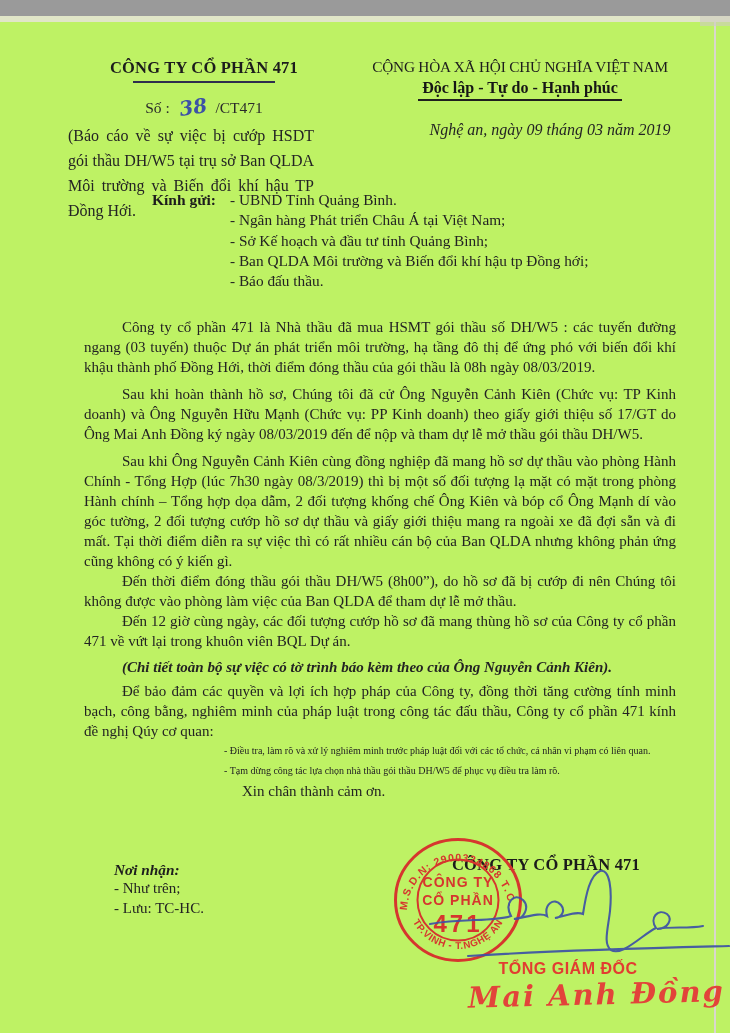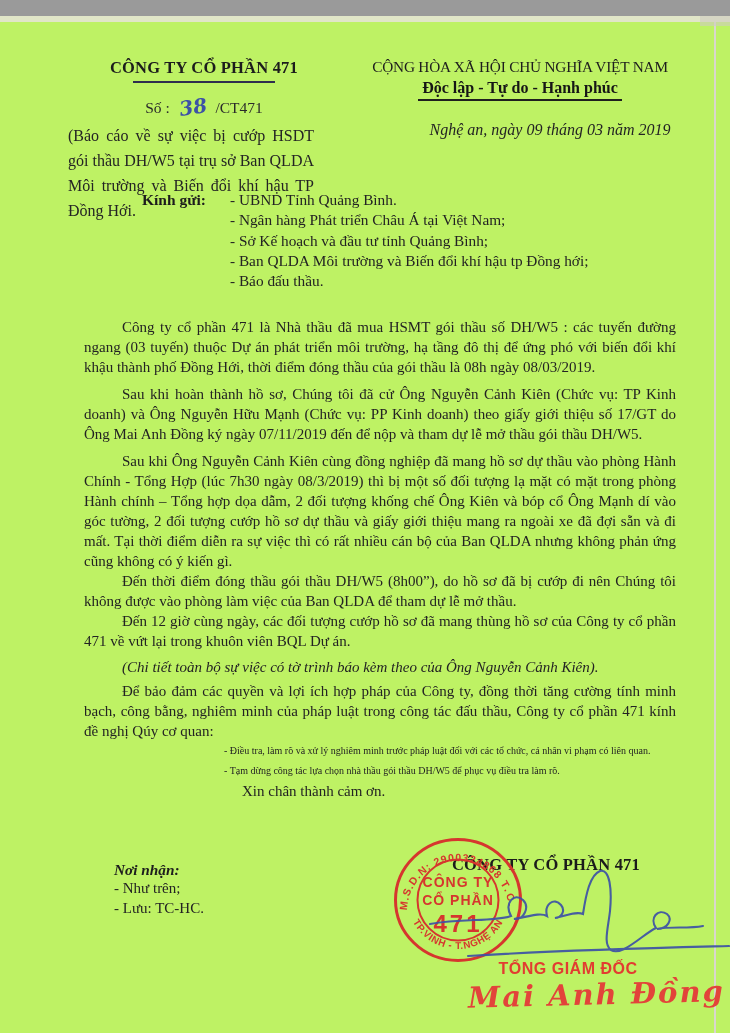--- a/index.html
+++ b/index.html
@@ -34,29 +34,29 @@
   .hdr-right{position:absolute;left:352px;top:42px;width:336px;text-align:center;}
   .hdr-right .national{font-size:15.3px;letter-spacing:-0.2px;color:#1d1d1d;white-space:nowrap;}
   .hdr-right .motto{
     display:inline-block;margin-top:3px;font-weight:bold;font-size:16px;color:#161616;
     border-bottom:2px solid #1f1f1f;padding:0 4px 2px 4px;
   }
   .hdr-right .dateline{margin-top:20px;margin-left:60px;font-style:italic;font-size:16px;color:#242424;white-space:nowrap;}
 
   
   .recipients{position:absolute;left:140px;top:174px;width:520px;}
-  .recipients .label{position:absolute;left:2px;top:1px;font-weight:bold;font-size:15.5px;color:#1c1c1c;}
+  .recipients .label{position:absolute;left:12px;top:1px;font-weight:bold;font-size:15.5px;color:#1c1c1c;}
   .recipients ul{list-style:none;margin:0;padding:0 0 0 90px;}
   .recipients li{font-size:15.3px;line-height:20.3px;color:#232323;}
 
   
   .body-text{position:absolute;left:12px;top:301px;width:730px;box-sizing:border-box;padding:0 66px 0 72px;}
   .body-text p{margin:0 0 7px 0;font-size:15px;line-height:20px;text-align:justify;text-indent:38px;color:#232323;}
   .body-text p.tight{margin-bottom:0;}
-  .body-text p.note{font-weight:normal;font-style:italic;margin:6px 0 4px 0;}
+  .body-text p.note{font-weight:bold;font-style:italic;margin:6px 0 4px 0;}
   .body-text .request{
     margin:0 0 0 140px;font-size:10px;line-height:20px;text-align:left;text-indent:-18px;padding-left:18px;color:#232323;
   }
   .body-text .closing{margin:0 0 0 158px;font-size:15px;line-height:20px;color:#232323;}
 
   
   .noi-nhan{position:absolute;left:114px;top:845px;}
   .noi-nhan .nn-label{font-weight:bold;font-style:italic;font-size:15.3px;color:#1d1d1d;}
   .noi-nhan .nn-item{font-size:15px;line-height:19.5px;color:#232323;}
 
@@ -108,21 +108,21 @@
       <li>- UBND Tỉnh Quảng Bình.</li>
       <li>- Ngân hàng Phát triển Châu Á tại Việt Nam;</li>
       <li>- Sở Kế hoạch và đầu tư tỉnh Quảng Bình;</li>
       <li>- Ban QLDA Môi trường và Biến đổi khí hậu tp Đồng hới;</li>
       <li>- Báo đấu thầu.</li>
     </ul>
   </div>
 
   <div class="body-text">
     <p>Công ty cổ phần 471 là Nhà thầu đã mua HSMT gói thầu số DH/W5 : các tuyến đường ngang (03 tuyến) thuộc Dự án phát triển môi trường, hạ tầng đô thị để ứng phó với biến đổi khí khậu thành phố Đồng Hới, thời điểm đóng thầu của gói thầu là 08h ngày 08/03/2019.</p>
-    <p>Sau khi hoàn thành hồ sơ, Chúng tôi đã cử Ông Nguyễn Cảnh Kiên (Chức vụ: TP Kinh doanh) và Ông Nguyễn Hữu Mạnh (Chức vụ: PP Kinh doanh) theo giấy giới thiệu số 17/GT do Ông Mai Anh Đồng ký ngày 07/11/2019 đến để nộp và tham dự lễ mở thầu gói thầu DH/W5.</p>
+    <p>Sau khi hoàn thành hồ sơ, Chúng tôi đã cử Ông Nguyễn Cảnh Kiên (Chức vụ: TP Kinh doanh) và Ông Nguyễn Hữu Mạnh (Chức vụ: PP Kinh doanh) theo giấy giới thiệu số 17/GT do Ông Mai Anh Đồng ký ngày 08/03/2019 đến để nộp và tham dự lễ mở thầu gói thầu DH/W5.</p>
     <p class="tight">Sau khi Ông Nguyễn Cảnh Kiên cùng đồng nghiệp đã mang hồ sơ dự thầu vào phòng Hành Chính - Tổng Hợp (lúc 7h30 ngày 08/3/2019) thì bị một số đối tượng lạ mặt có mặt trong phòng Hành chính – Tổng hợp dọa dẫm, 2 đối tượng khống chế Ông Kiên và bóp cổ Ông Mạnh dí vào góc tường, 2 đối tượng cướp hồ sơ dự thầu và giấy giới thiệu mang ra ngoài xe đã đợi sẵn và đi mất. Tại thời điểm diễn ra sự việc thì có rất nhiều cán bộ của Ban QLDA nhưng không phản ứng cũng không có ý kiến gì.</p>
     <p class="tight">Đến thời điểm đóng thầu gói thầu DH/W5 (8h00”), do hồ sơ đã bị cướp đi nên Chúng tôi không được vào phòng làm việc của Ban QLDA để tham dự lễ mở thầu.</p>
     <p class="tight">Đến 12 giờ cùng ngày, các đối tượng cướp hồ sơ đã mang thùng hồ sơ của Công ty cổ phần 471 về vứt lại trong khuôn viên BQL Dự án.</p>
     <p class="note">(Chi tiết toàn bộ sự việc có tờ trình báo kèm theo của Ông Nguyễn Cảnh Kiên).</p>
     <p class="tight">Để bảo đảm các quyền và lợi ích hợp pháp của Công ty, đồng thời tăng cường tính minh bạch, công bằng, nghiêm minh của pháp luật trong công tác đấu thầu, Công ty cổ phần 471 kính đề nghị Qúy cơ quan:</p>
     <div class="request">- Điều tra, làm rõ và xử lý nghiêm minh trước pháp luật đối với các tổ chức, cá nhân vi phạm có liên quan.</div>
     <div class="request">- Tạm dừng công tác lựa chọn nhà thầu gói thầu DH/W5 để phục vụ điều tra làm rõ.</div>
     <div class="closing">Xin chân thành cảm ơn.</div>
   </div>
 

